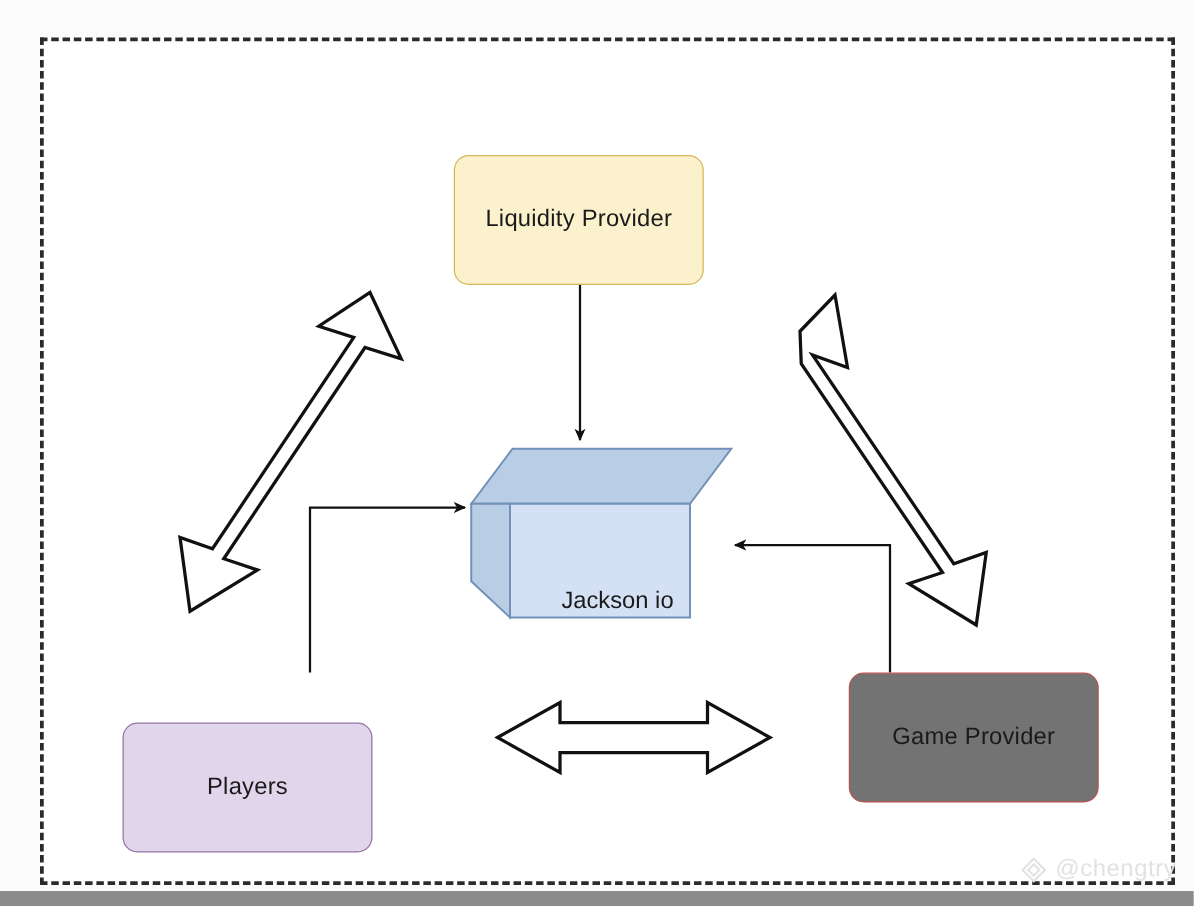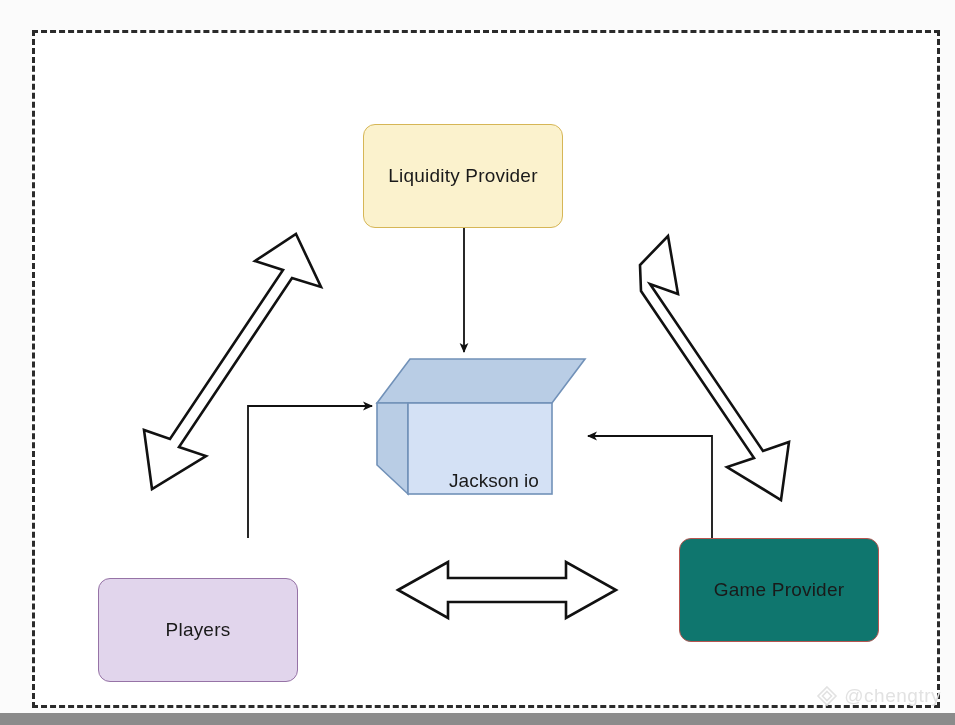--- a/index.html
+++ b/index.html
@@ -48,21 +48,21 @@
     border-color: #d6b656;
   }
   #node-players {
     left: 98px; top: 538px; width: 200px; height: 104px;
     background: #e1d5ec;
     border-color: #9673a6;
     margin-top: 40px;
   }
   #node-gameprovider {
     left: 679px; top: 538px; width: 200px; height: 104px;
-    background: #0f766e;
+    background: #737373;
     border-color: #b85450;
   }
   
   #node-cube {
     position: absolute;
     left: 375px; top: 357px; width: 212px; height: 139px;
   }
   #node-cube svg { display: block; }
   #cube-label {
     position: absolute;

